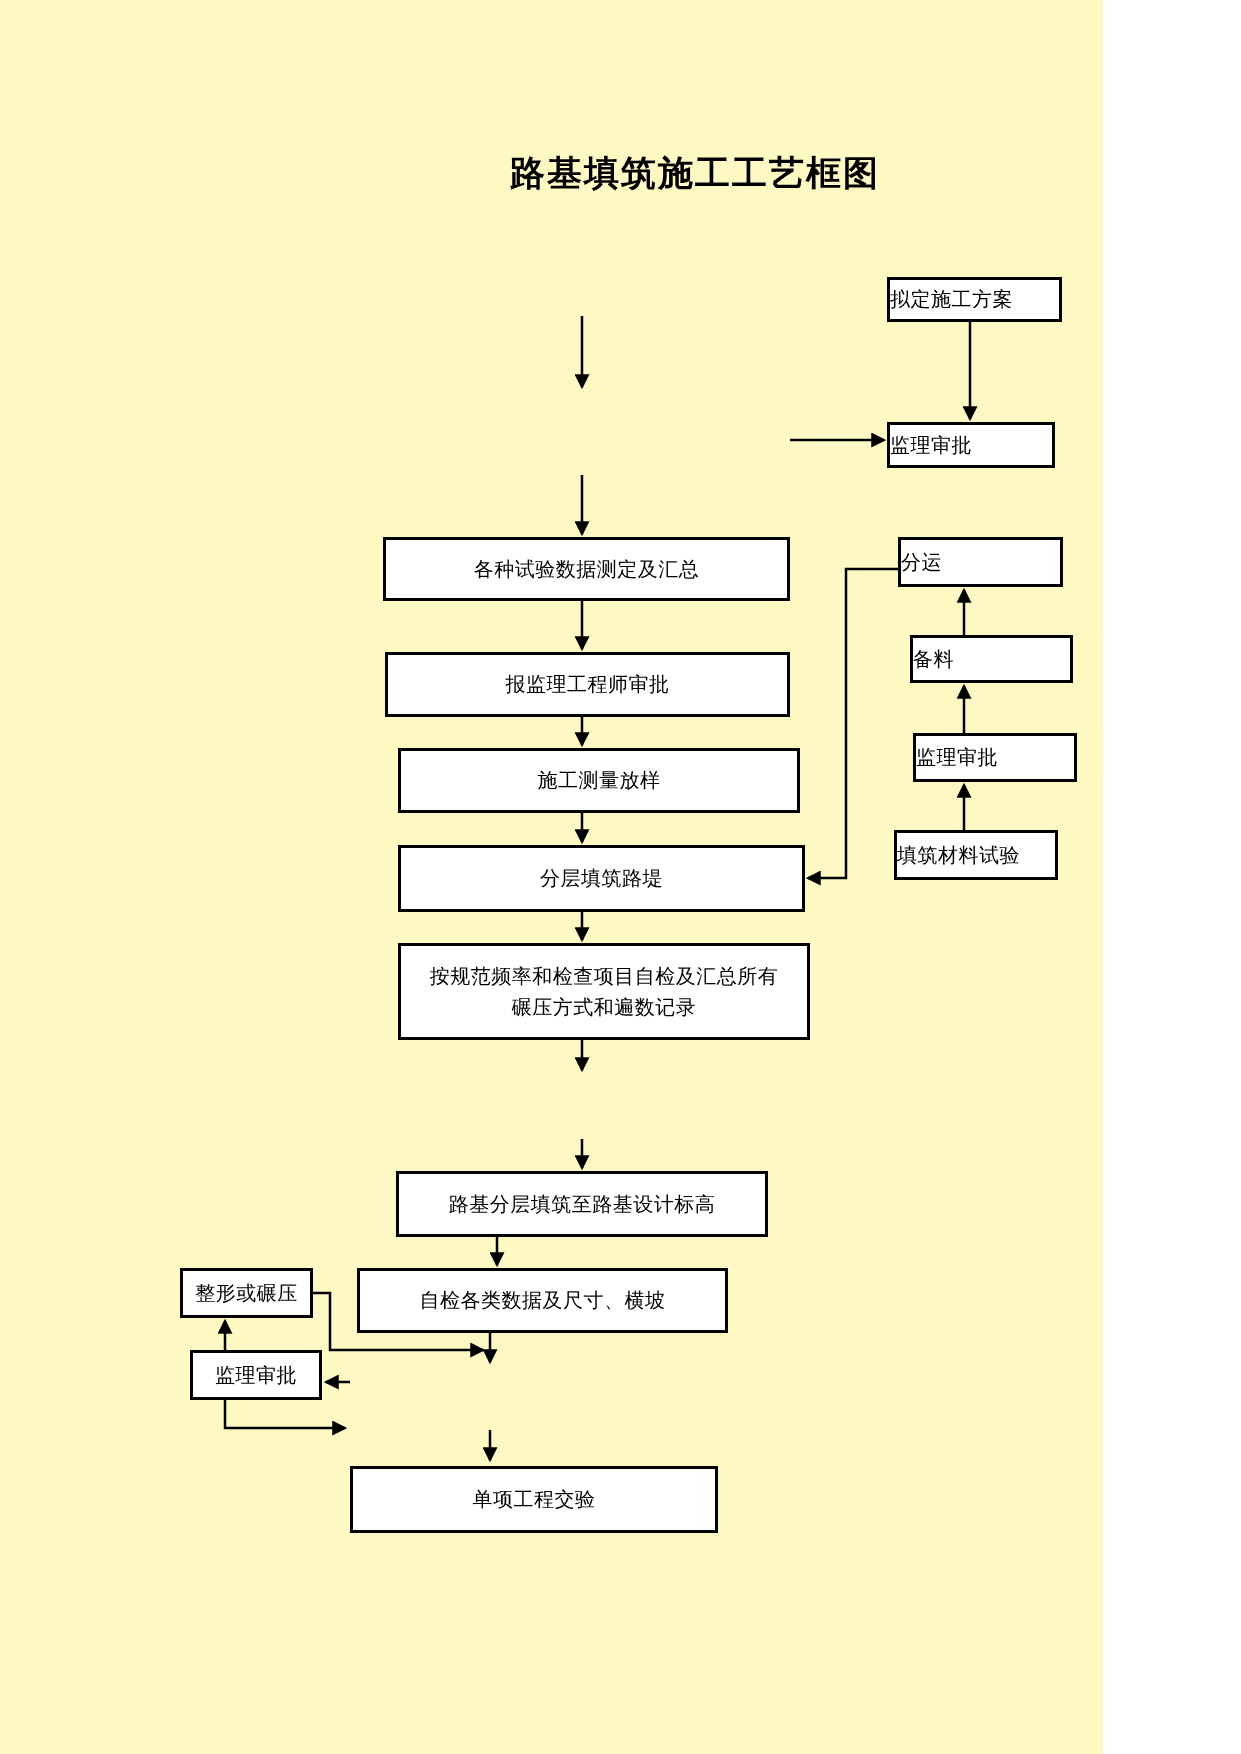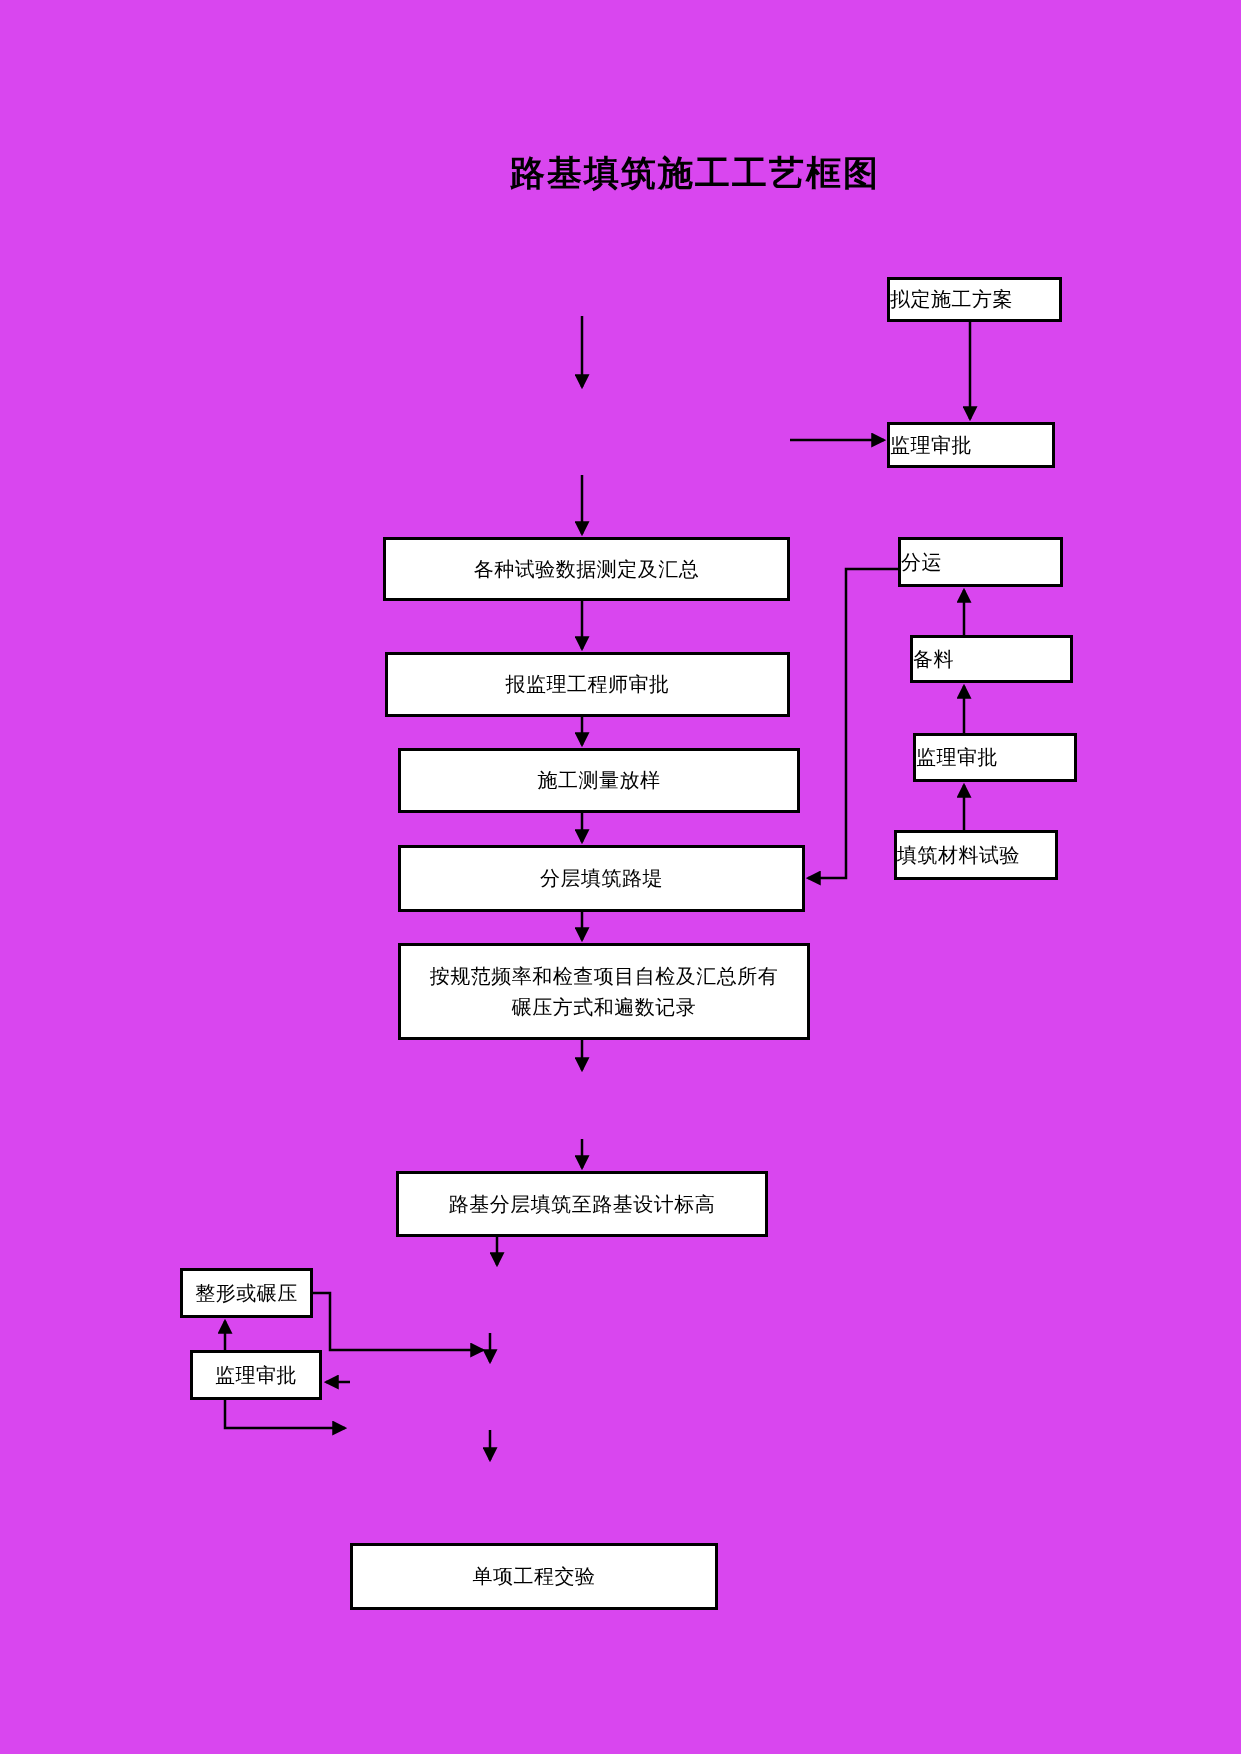--- a/index.html
+++ b/index.html
@@ -1,20 +1,20 @@
 <!DOCTYPE html>
 <html><head>
 <meta charset="utf-8">
 <style>
   html, body { margin: 0; padding: 0; background: #ffffff; }
   .canvas {
     position: relative;
-    width: 1241px;
+    width: 1103px;
     height: 1754px;
-    background: #d946ef;
+    background: #fef9c3;
     overflow: hidden;
     font-family: "Liberation Serif", "DejaVu Serif", serif;
     color: #000000;
   }
   .title {
     position: absolute;
     left: 510px;
     top: 150px;
     font-family: "Liberation Sans", "DejaVu Sans", sans-serif;
     font-weight: bold;
@@ -98,23 +98,24 @@
   <div class="node" style="left:398px;top:748px;width:402px;height:65px">施工测量放样</div>
 
   <div class="node" style="left:398px;top:845px;width:407px;height:67px">分层填筑路堤</div>
 
   <div class="node" style="left:398px;top:943px;width:412px;height:97px">按规范频率和检查项目自检及汇总所有
 碾压方式和遍数记录</div>
 
 
   <div class="node" style="left:396px;top:1171px;width:372px;height:66px">路基分层填筑至路基设计标高</div>
 
+  <div class="node" style="left:357px;top:1268px;width:371px;height:65px">自检各类数据及尺寸、横坡</div>
 
 
-  <div class="node" style="left:350px;top:1543px;width:368px;height:67px">单项工程交验</div>
+  <div class="node" style="left:350px;top:1466px;width:368px;height:67px">单项工程交验</div>
 
   <div class="node align-left" style="left:887px;top:277px;width:175px;height:45px">拟定施工方案</div>
 
   <div class="node align-left" style="left:887px;top:422px;width:168px;height:46px">监理审批</div>
 
   <div class="node align-left" style="left:898px;top:537px;width:165px;height:50px">分运</div>
 
   <div class="node align-left" style="left:910px;top:635px;width:163px;height:48px">备料</div>
 
   <div class="node align-left" style="left:913px;top:733px;width:164px;height:49px">监理审批</div>

